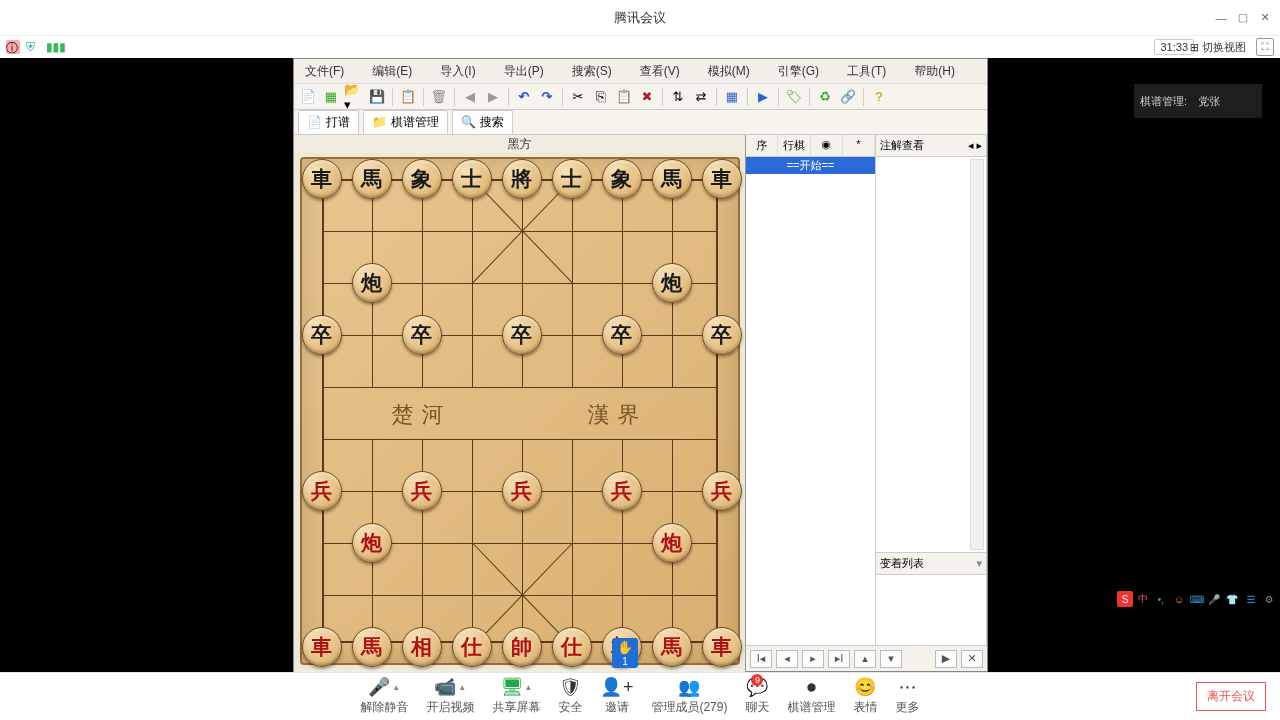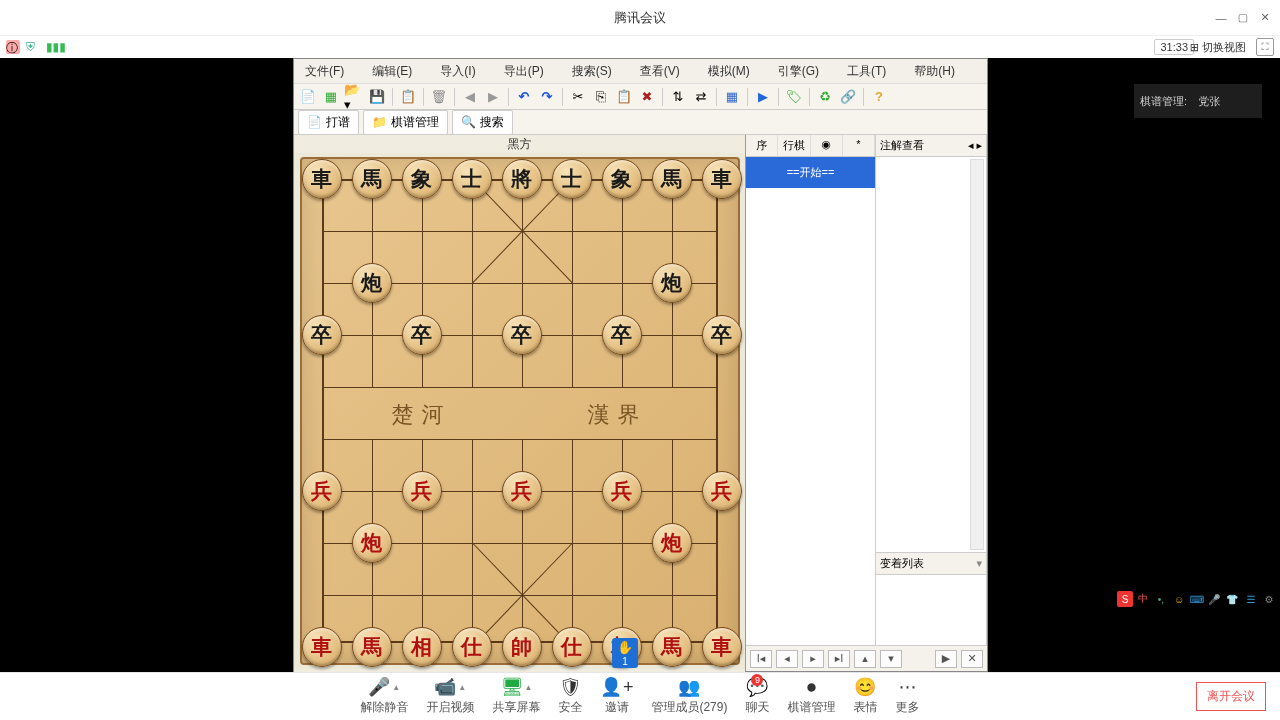--- a/index.html
+++ b/index.html
@@ -40,21 +40,21 @@
 .piece.black{color:#1a1a1a}
 .piece.red{color:#b01010}
 .info-panel{flex:1;display:flex;flex-direction:column;background:#fff;font-size:12px}
 .meta{padding:4px 6px;border-bottom:1px solid #ccc;line-height:16px;color:#333;position:relative}
 .scrollstub{position:absolute;right:2px;top:2px;bottom:2px;width:14px;background:#f0f0f0;border:1px solid #ddd}
 .panels-row{flex:1;display:flex;min-height:0}
 .moves-col{width:130px;border-right:1px solid #ccc;display:flex;flex-direction:column}
 .moves-head{display:flex;border-bottom:1px solid #ccc;background:#f4f2ea}
 .mh{flex:1;text-align:center;padding:3px 0;border-right:1px solid #ddd;font-size:11px}
 .moves-body{flex:1;background:#fff;position:relative}
-.move-sel{background:#2a6ad8;color:#fff;text-align:center;padding:8px 0;font-size:11px}
+.move-sel{background:#2a6ad8;color:#fff;text-align:center;padding:1px 0;font-size:11px}
 .anno-col{flex:1;display:flex;flex-direction:column;border-right:1px solid #ccc}
 .anno-head{padding:3px 4px;border-bottom:1px solid #ccc;background:#f4f2ea;font-size:11px;display:flex;align-items:center;justify-content:space-between}
 .anno-body{flex:1;background:#fff;position:relative}
 .var-label{padding:3px 4px;border-top:1px solid #ccc;border-bottom:1px solid #ccc;background:#f4f2ea;font-size:11px;display:flex;justify-content:space-between;align-items:center}
 .var-body{height:70px;background:#fff}
 .nav-bar{height:26px;border-top:1px solid #ccc;background:#f4f2ea;display:flex;align-items:center;justify-content:flex-start;padding:0 4px;gap:4px}
 .nav-btn{width:22px;height:18px;border:1px solid #bbb;background:#fcfcfc;display:flex;align-items:center;justify-content:center;font-size:11px;cursor:pointer;color:#555}
 .speaking-overlay{position:absolute;right:18px;top:26px;width:128px;height:34px;background:#1e1e1e;color:#ccc;font-size:11px;display:flex;align-items:center;padding:0 6px;gap:4px}
 .ime-bar{position:absolute;right:0px;bottom:64px;height:18px;display:flex;align-items:center;gap:2px;padding:0 3px}
 .ime-ic{width:16px;height:16px;border-radius:2px;display:flex;align-items:center;justify-content:center;font-size:10px}

